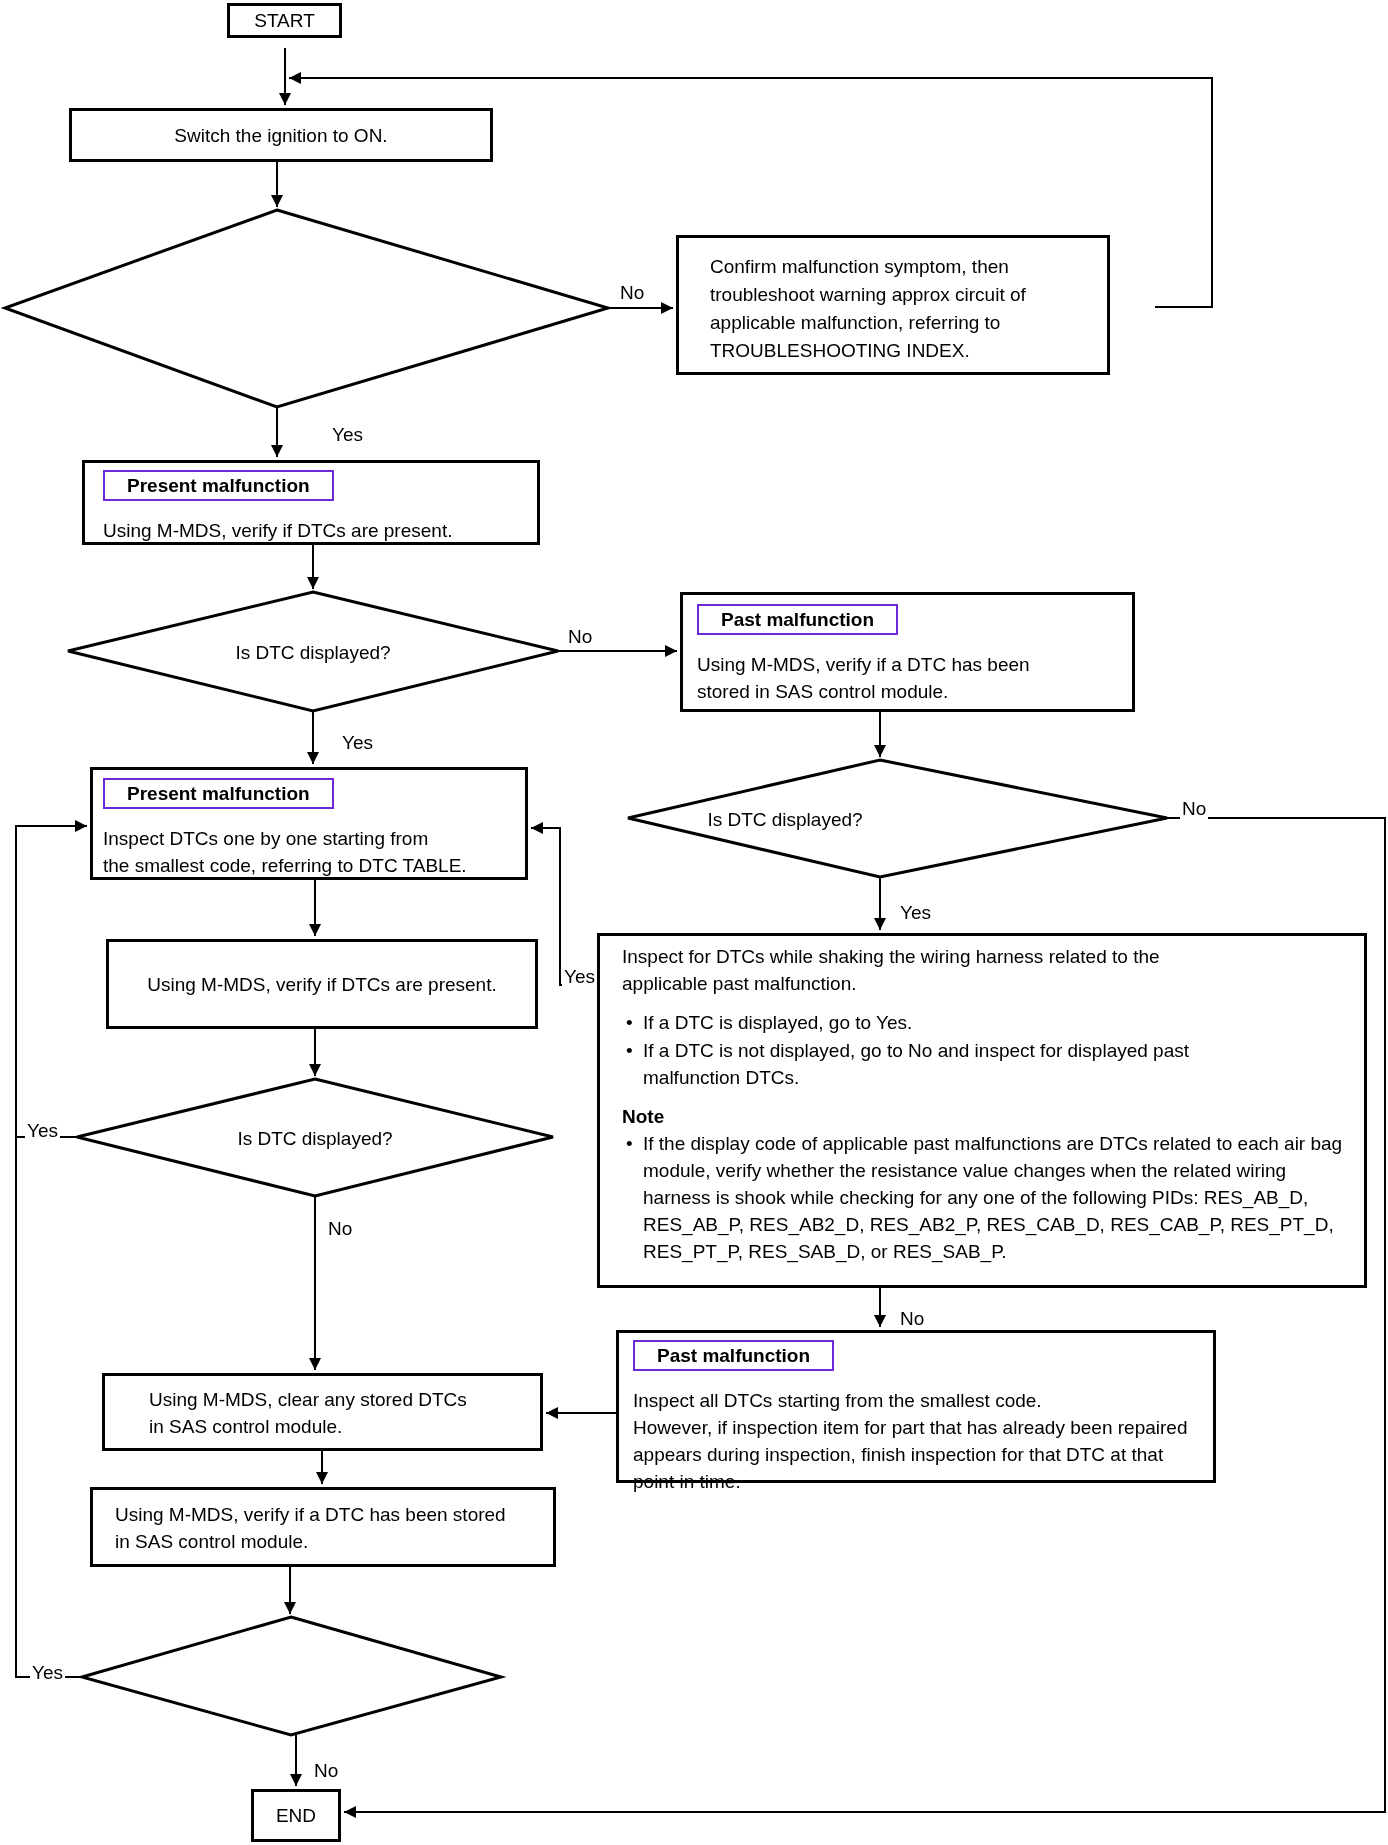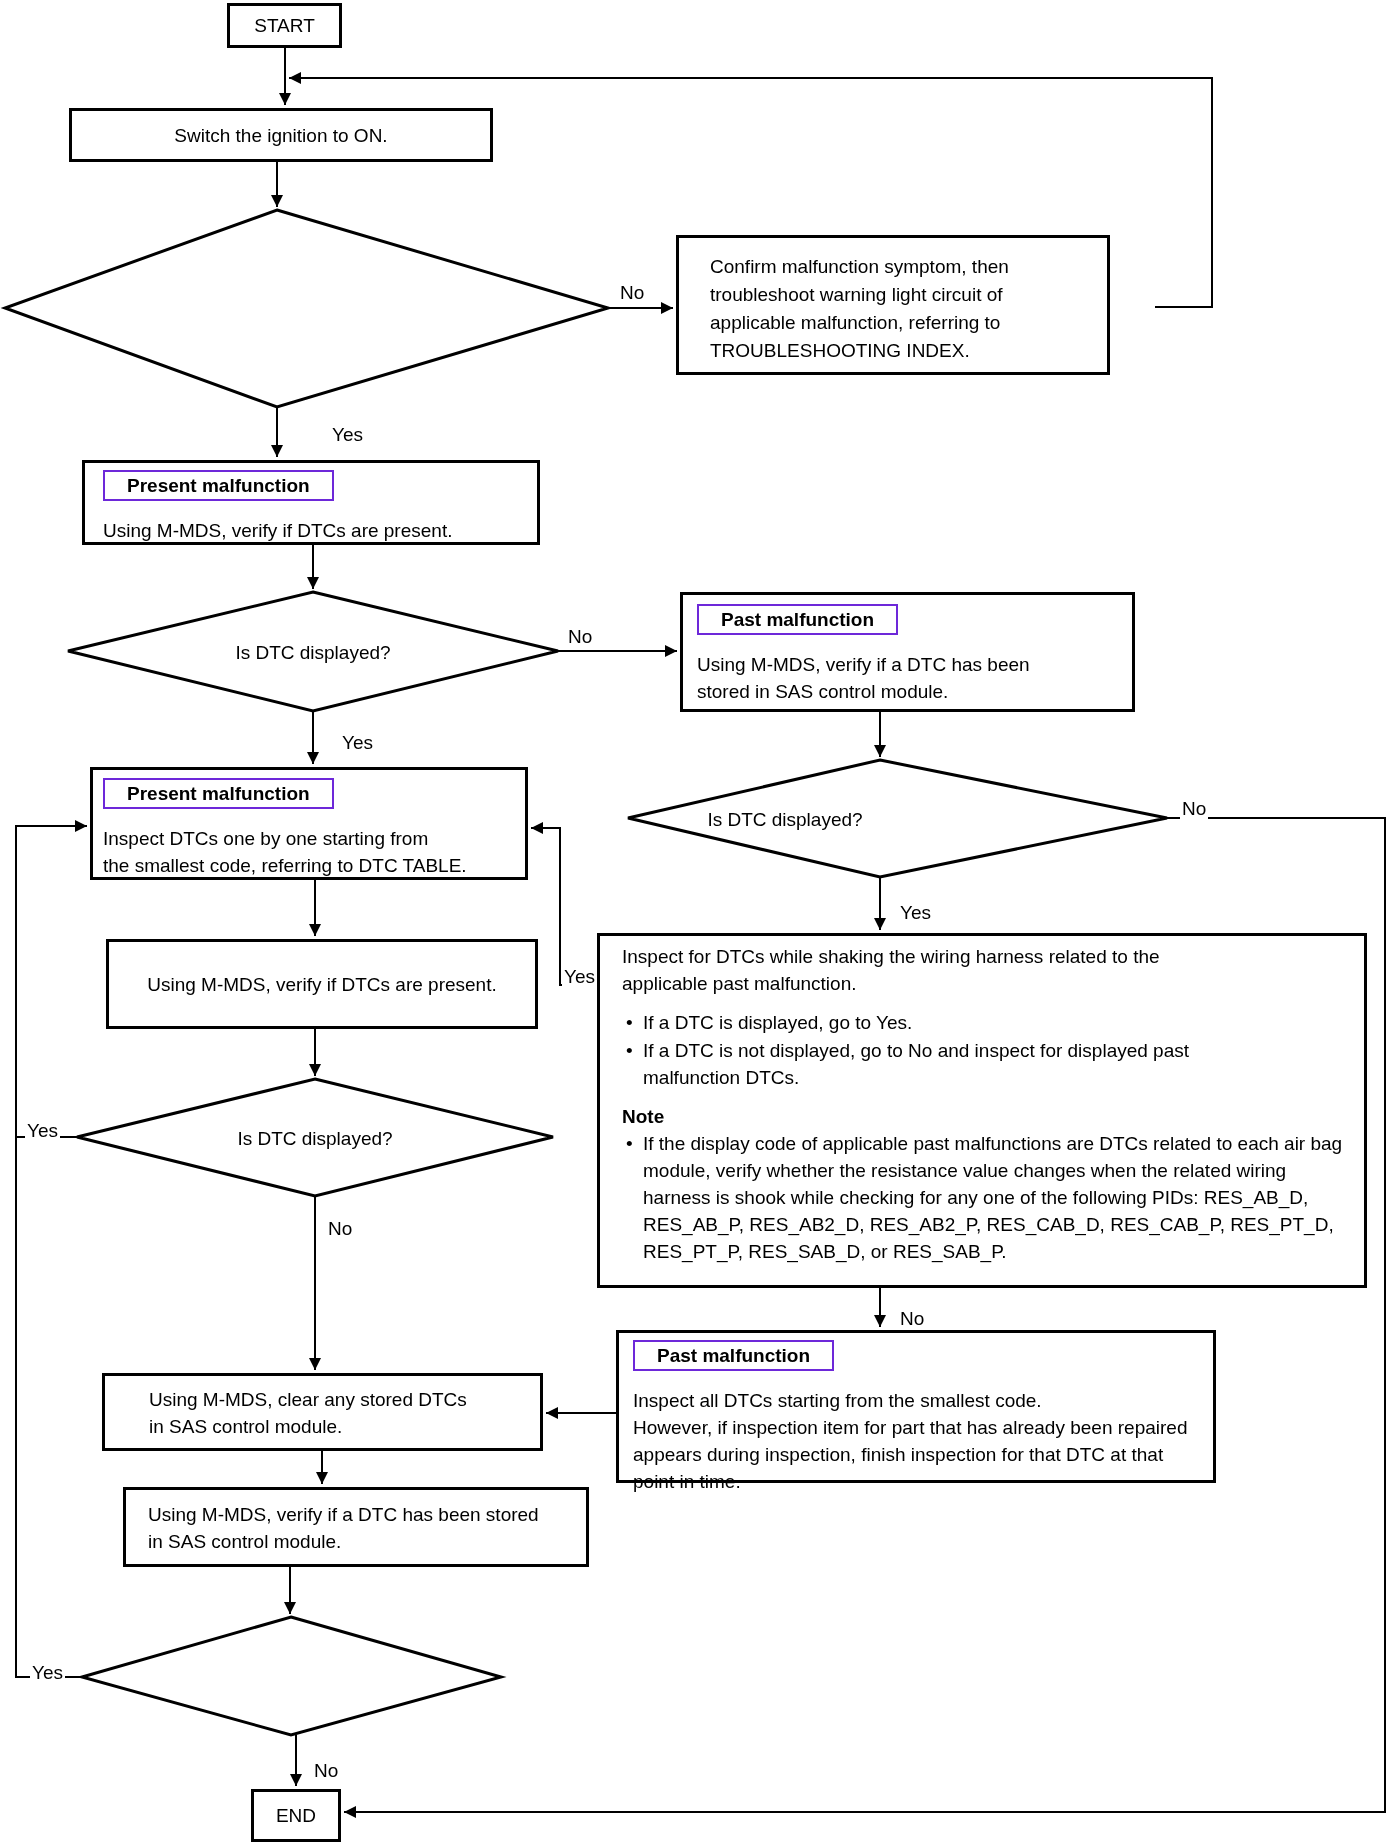--- a/index.html
+++ b/index.html
@@ -57,31 +57,31 @@
     </g>
     <g stroke="#000" stroke-width="3" fill="#fff">
       <polygon points="277,210 608,308 277,407 5,308"></polygon>
       <polygon points="313,592 558,651 313,711 68,651"></polygon>
       <polygon points="880,760 1167,818 880,877 628,818"></polygon>
       <polygon points="315,1079 553,1137 315,1196 77,1137"></polygon>
       <polygon points="291,1617 501,1677 291,1735 82,1677"></polygon>
     </g>
   </svg>
 
-  <div class="node center" style="left:227px;top:3px;width:115px;height:45px;">
+  <div class="node center" style="left:227px;top:3px;width:115px;height:35px;">
       <span>START</span>
     </div>
 
   <div class="node center" style="left:69px;top:108px;width:424px;height:54px;">
       <span>Switch the ignition to ON.</span>
     </div>
 
   <div class="node" style="left:676px;top:235px;width:434px;height:140px;padding:15px 0 0 31px;line-height:28px;">
     <div class="line">Confirm malfunction symptom, then</div>
-    <div class="line">troubleshoot warning light circuit of</div>
+    <div class="line">troubleshoot warning approx circuit of</div>
     <div class="line">applicable malfunction, referring to</div>
     <div class="line">TROUBLESHOOTING INDEX.</div>
   </div>
 
   <div class="node" style="left:82px;top:460px;width:458px;height:85px;padding:7px 0 0 18px;">
     <span class="tagbox">Present malfunction</span>
     <div class="line">Using M-MDS, verify if DTCs are present.</div>
   </div>
 
   <div class="node" style="left:680px;top:592px;width:455px;height:120px;padding:9px 0 0 14px;">
@@ -124,21 +124,21 @@
     <span class="tagbox">Past malfunction</span>
     <div>Inspect all DTCs starting from the smallest code.</div>
     <div style="max-width:575px;">However, if inspection item for part that has already been repaired appears during inspection, finish inspection for that DTC at that point in time.</div>
   </div>
 
   <div class="node" style="left:102px;top:1373px;width:441px;height:78px;padding:10px 0 0 44px;">
     <div class="line">Using M-MDS, clear any stored DTCs</div>
     <div class="line">in SAS control module.</div>
   </div>
 
-  <div class="node" style="left:90px;top:1487px;width:466px;height:80px;padding:11px 12px 0 22px;margin-left:33px;">
+  <div class="node" style="left:90px;top:1487px;width:466px;height:80px;padding:11px 12px 0 22px;">
     <div class="line">Using M-MDS, verify if a DTC has been stored</div>
     <div class="line">in SAS control module.</div>
   </div>
 
   <div class="node center" style="left:251px;top:1789px;width:90px;height:53px;">
       <span>END</span>
     </div>
 
   <div class="dtext dcenter" style="left:153px;top:641px;width:320px;">Is DTC displayed?</div>
   <div class="dtext dcenter" style="left:660px;top:808px;width:250px;">Is DTC displayed?</div>

